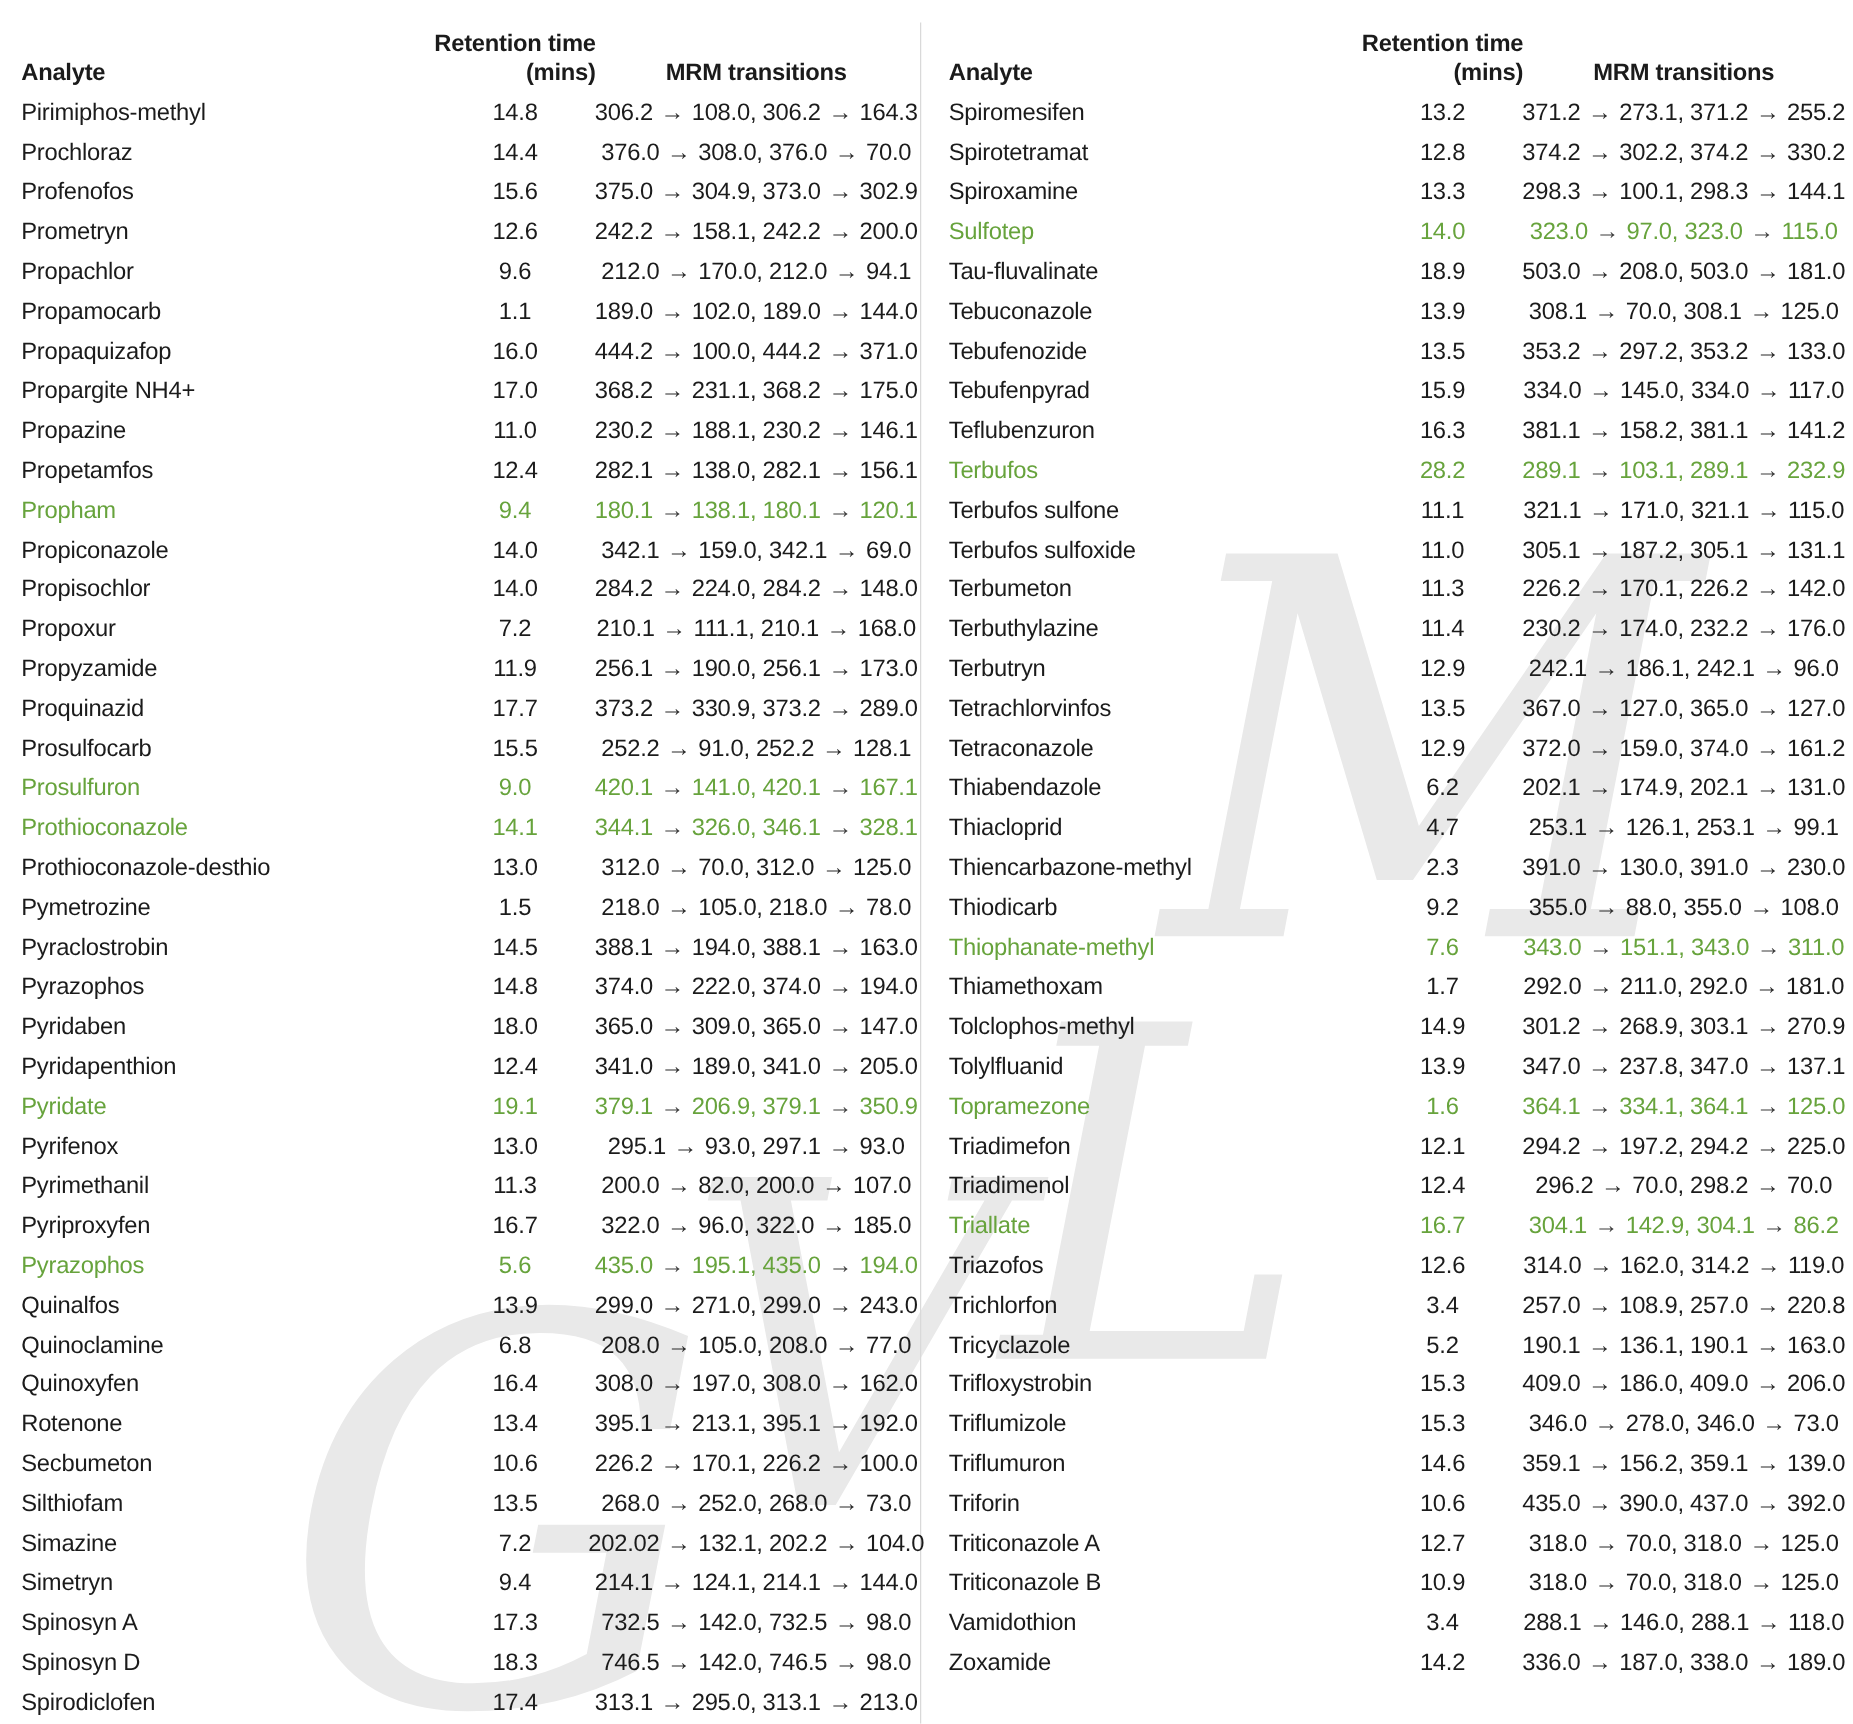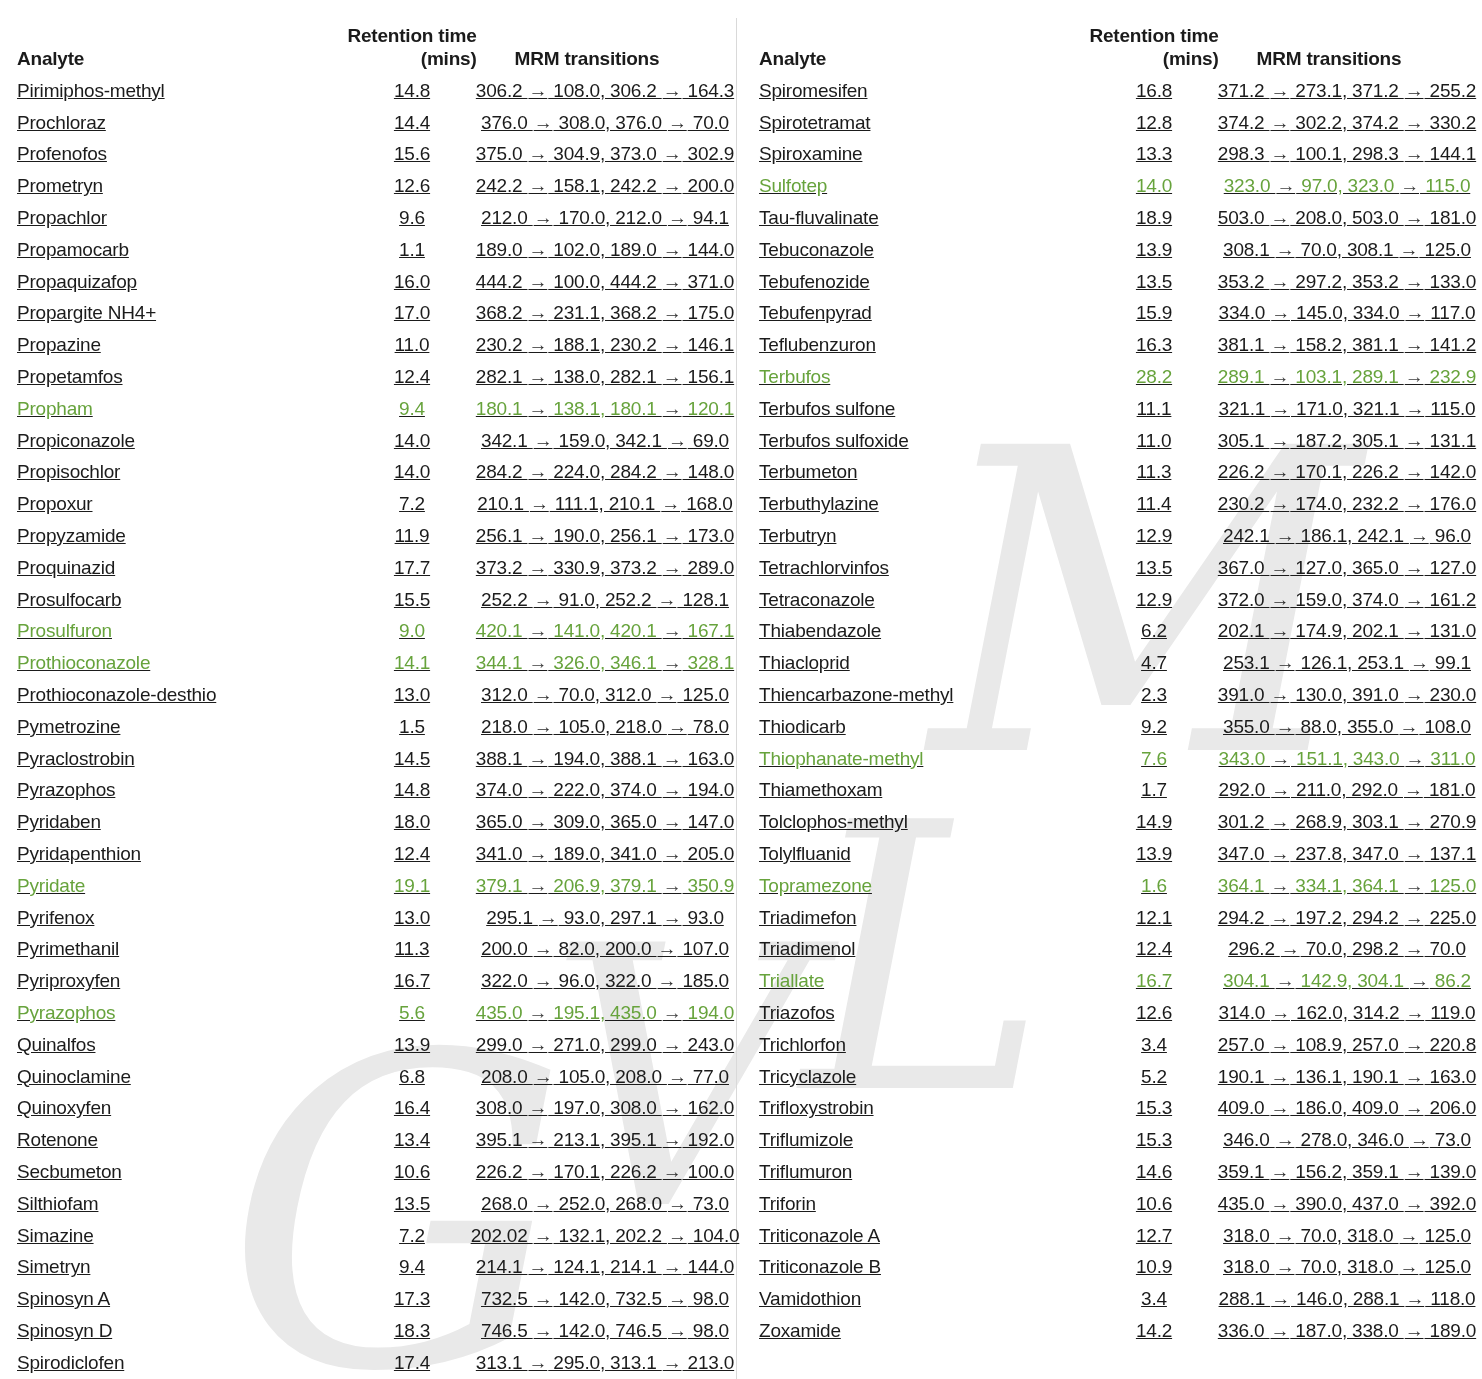--- a/index.html
+++ b/index.html
@@ -24,22 +24,22 @@
   
   .divider{position:absolute;left:736px;top:18px;bottom:0;width:1px;background:#d9d9d9;z-index:1;}
   
   .mrm-table{position:absolute;top:0;width:740px;z-index:2;}
   .mrm-table.left{left:0;}
   .mrm-table.right{left:742px;}
   .thead{position:relative;height:75px;font-weight:bold;font-size:19px;letter-spacing:-0.2px;}
   .th-analyte{position:absolute;left:17px;bottom:5px;white-space:nowrap;margin-top:36px;}
   .th-rt{position:absolute;left:412px;bottom:5px;transform:translateX(-50%);
          text-align:right;white-space:nowrap;line-height:23px;}
-  .th-mrm{position:absolute;left:587px;bottom:5px;transform:translateX(-50%);white-space:nowrap;}
-  .tbody{position:relative;text-decoration:underline;}
+  .th-mrm{position:absolute;left:605px;bottom:5px;transform:translateX(-50%);white-space:nowrap;}
+  .tbody{position:relative;}
   .row{
     display:grid;grid-template-columns:337px 116px 270px;
     padding-left:17px;height:31.8px;align-items:center;
     font-size:19px;letter-spacing:-0.2px;white-space:nowrap;
   }
   .cell.analyte{text-align:left;}
   .cell.rt{text-align:center;}
   .cell.mrm{text-align:center;}
   .row.green .cell{color:var(--green,#67a33c);}
   .arrow{color:#2b2b2b;padding:0 1px;}
@@ -282,21 +282,21 @@
       <div class="th-analyte">Analyte</div>
       <div class="th-rt">
         <div>Retention time</div>
         <div>(mins)</div>
       </div>
       <div class="th-mrm">MRM transitions</div>
     </div>
     <div class="tbody">
         <div class="row">
           <div class="cell analyte">Spiromesifen</div>
-          <div class="cell rt">16.8</div>
+          <div class="cell rt">13.2</div>
           <div class="cell mrm">371.2 <span class="arrow">→</span> 273.1, 371.2 <span class="arrow">→</span> 255.2</div>
         </div>
         <div class="row">
           <div class="cell analyte">Spirotetramat</div>
           <div class="cell rt">12.8</div>
           <div class="cell mrm">374.2 <span class="arrow">→</span> 302.2, 374.2 <span class="arrow">→</span> 330.2</div>
         </div>
         <div class="row">
           <div class="cell analyte">Spiroxamine</div>
           <div class="cell rt">13.3</div>

